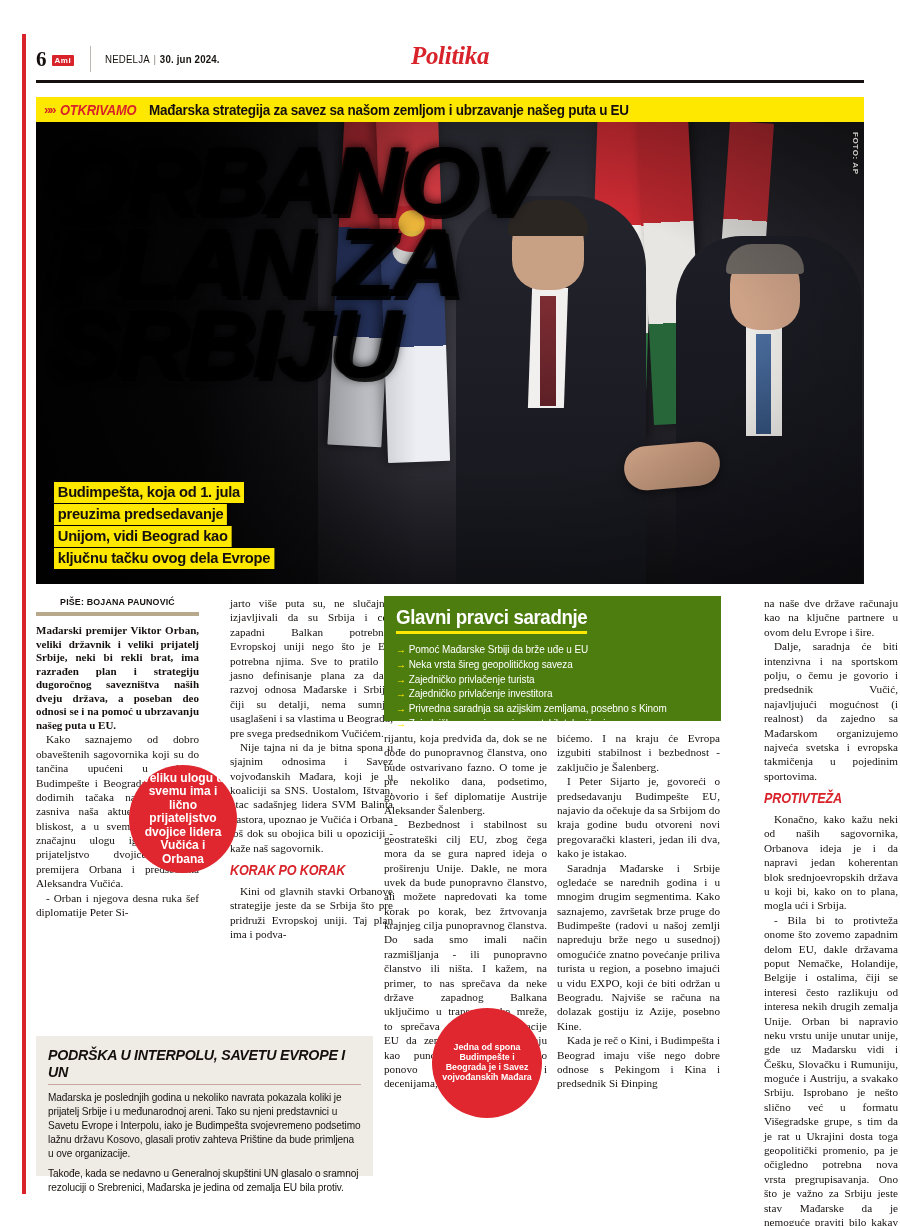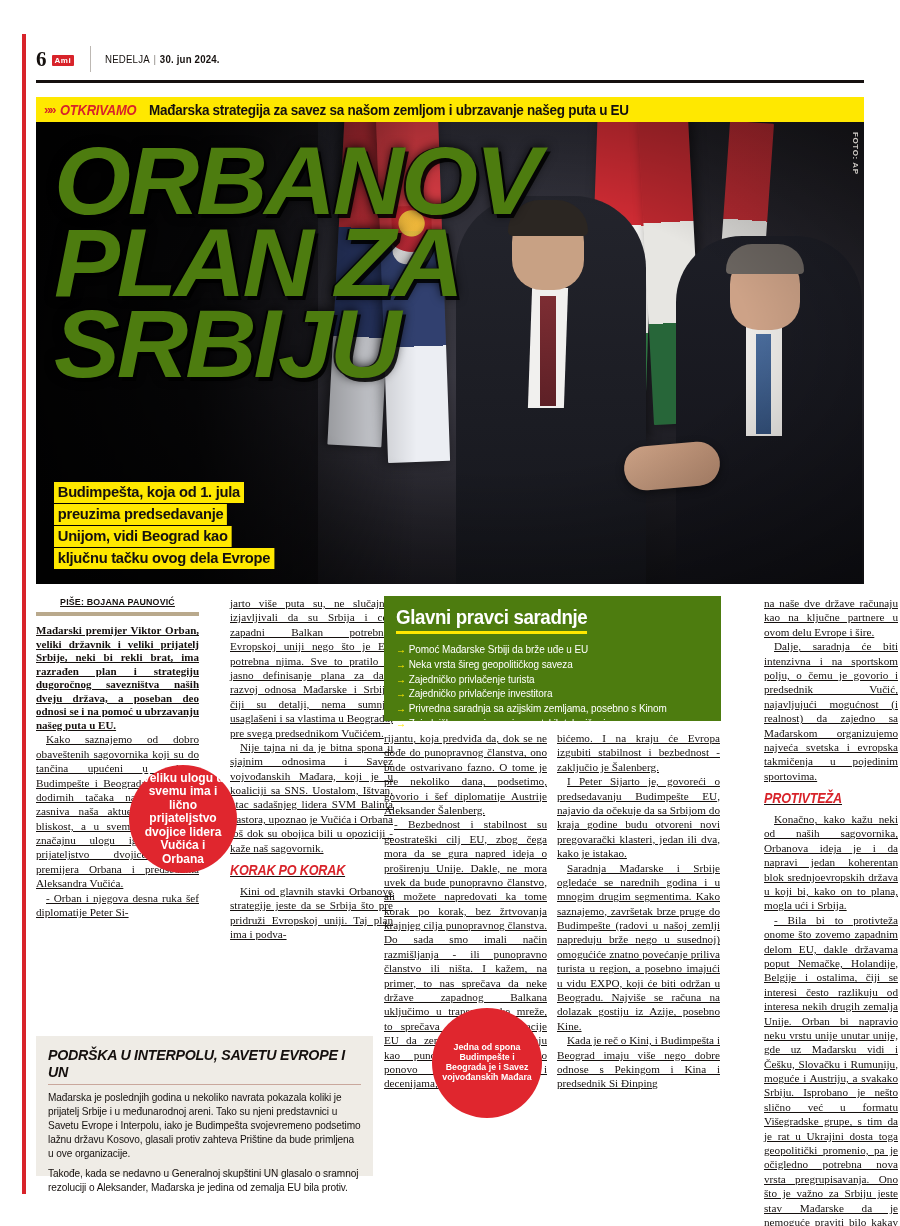--- a/index.html
+++ b/index.html
@@ -153,21 +153,21 @@
     position:absolute; right:4px; top:10px;
     font-family:"Liberation Sans", sans-serif; font-size:8px; font-weight:700;
     color:#cfcbc6; letter-spacing:.6px;
     writing-mode: vertical-rl; text-orientation: mixed;
   }
 
   
   .big-head {
     position:absolute; left:54px; top:140px; width:430px;
     font-family:"Liberation Sans", sans-serif; font-weight:700; font-style:italic;
-    color:#4d7c0f; line-height:.85; letter-spacing:-3px;
+    color:#000000; line-height:.85; letter-spacing:-3px;
   }
   .big-head div {
     font-size:96px; transform:scaleX(1.03); transform-origin:left top;
     text-shadow: 0 0 10px rgba(0,0,0,.95), 3px 4px 0 rgba(0,0,0,.85), -2px 0 0 rgba(0,0,0,.8);
     white-space:nowrap;
   }
 
   
   .standfirst {
     position:absolute; left:54px; top:474px; width:300px;margin-top:8px;
@@ -178,21 +178,21 @@
     font-size:15.5px; line-height:1.14; padding:1px 4px 2px; margin-bottom:1.5px;
     letter-spacing:-.3px; transform:scaleX(.95); transform-origin:left center;
     white-space:nowrap;
   }
 
   
   .cols { position:absolute; left:36px; top:596px; width:828px; height:608px; }
   .col {
     position:absolute; top:0; width:163px; height:608px;
     font-size:11.2px; line-height:1.285; text-align:justify;
-    hyphens:auto; color:#15100e;text-decoration:underline;
+    hyphens:auto; color:#15100e;
   }
   .c1 { left:0; }   .c2 { left:174px;margin-left:20px; }  .c3 { left:348px; }
   .c4 { left:521px; } .c5 { left:694px; width:134px;margin-left:34px; }
   .col p { margin:0; text-indent:10px; }
   .col p.noind { text-indent:0; }
 
   .byline {
     font-family:"Liberation Sans", sans-serif; font-size:9.5px; font-weight:700;
     letter-spacing:.2px; text-align:center; margin-bottom:4px;
     transform:scaleX(.93);
@@ -265,20 +265,21 @@
 
   <div class="masthead">
     <span class="folio">6</span>
     <span class="ami-badge">Ami</span>
     <span class="mast-sep"></span>
     <span class="dateline">
       <span class="day">NEDELJA</span>
       <span class="bar">|</span>
       <span class="date">30. jun 2024.</span>
     </span>
+    <span class="mast-title">Politika</span>
   </div>
   <div class="mast-underline"></div>
 
   <div class="kicker">
     <span class="chev">»»</span>
     <span class="lead">OTKRIVAMO</span>
     <span class="ktext">Mađarska strategija za savez sa našom zemljom i ubrzavanje našeg puta u EU</span>
   </div>
 
   <div class="photo">
@@ -380,16 +381,16 @@
     </div>
   </div>
 
   <div class="circle circle-a">Veliku ulogu u svemu ima i lično prijateljstvo dvojice lidera Vučića i Orbana</div>
   <div class="circle circle-b">Jedna od spona Budimpešte i Beograda je i Savez vojvođanskih Mađara</div>
 
   <div class="greybox">
     <h4>PODRŠKA U INTERPOLU, SAVETU EVROPE I UN</h4>
     <div class="gb-rule"></div>
     <p>Mađarska je poslednjih godina u nekoliko navrata pokazala koliki je prijatelj Srbije i u međunarodnoj areni. Tako su njeni predstavnici u Savetu Evrope i Interpolu, iako je Budimpešta svojevremeno podsetimo lažnu državu Kosovo, glasali protiv zahteva Prištine da bude primljena u ove organizacije.</p>
-    <p>Takođe, kada se nedavno u Generalnoj skupštini UN glasalo o sramnoj rezoluciji o Aleksander, Mađarska je jedina od zemalja EU bila protiv.</p>
+    <p>Takođe, kada se nedavno u Generalnoj skupštini UN glasalo o sramnoj rezoluciji o Srebrenici, Mađarska je jedina od zemalja EU bila protiv.</p>
   </div>
 
 </div>
 
 </body></html>

